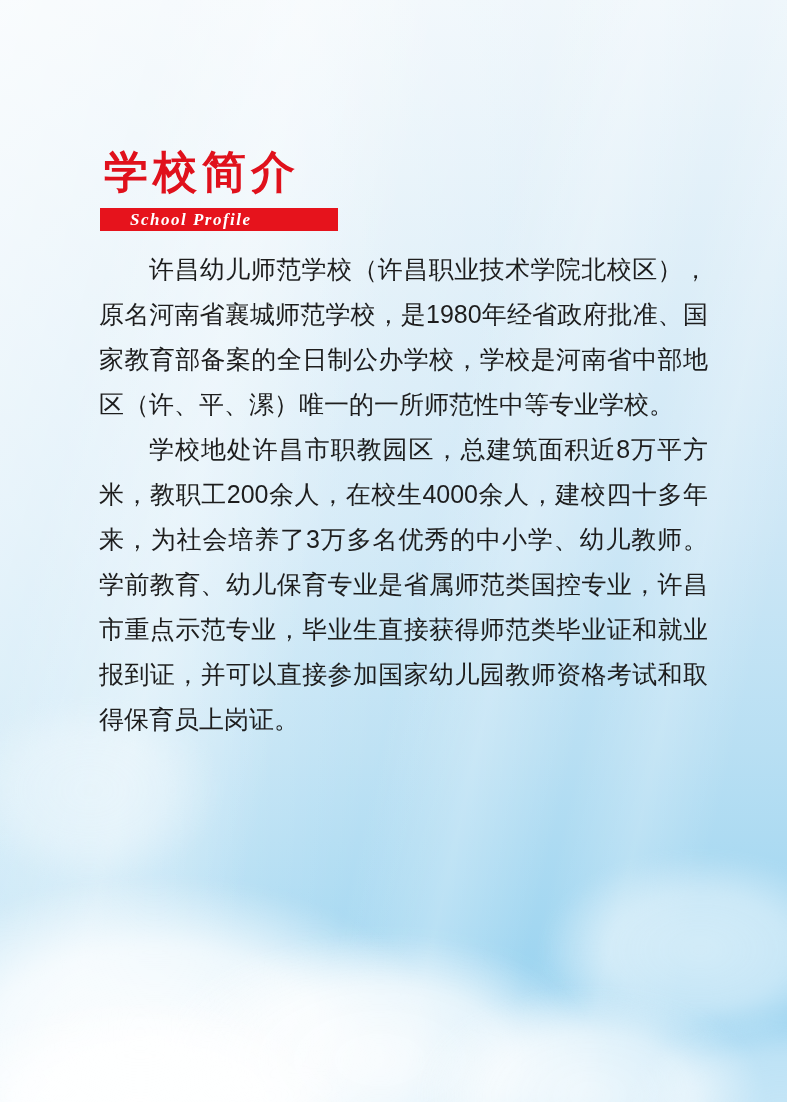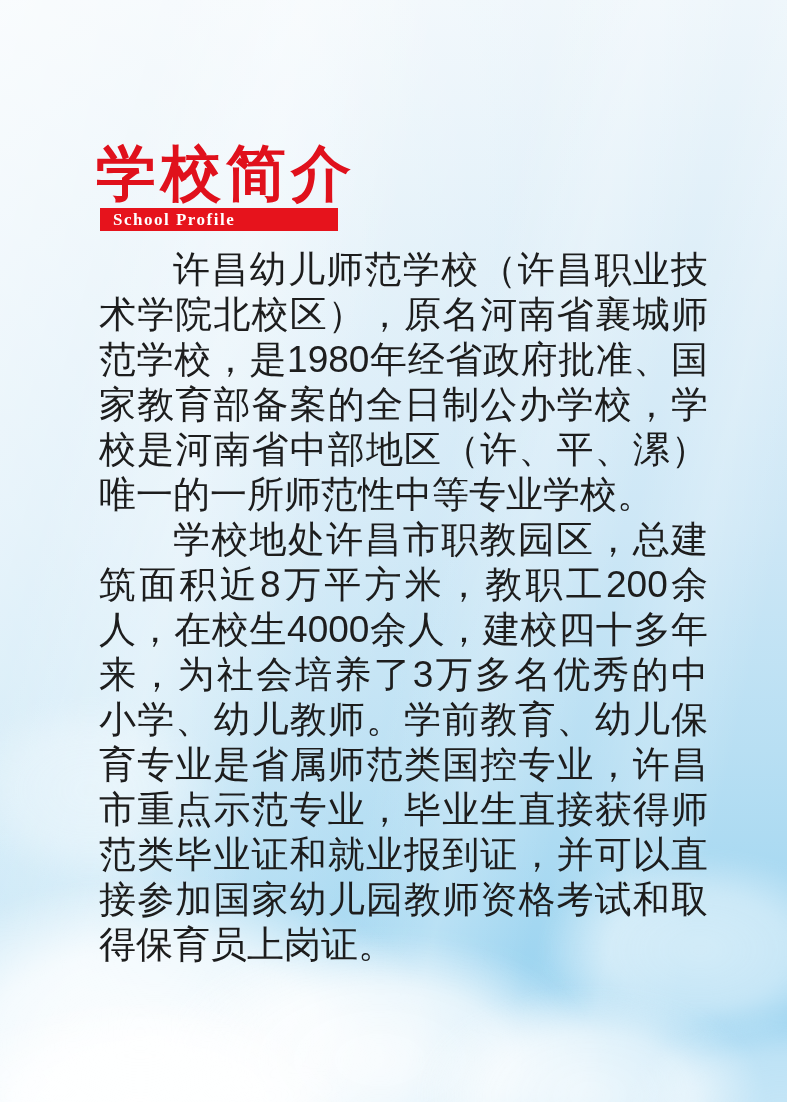--- a/index.html
+++ b/index.html
@@ -66,62 +66,63 @@
   .cloud-4 { left: 545px;  top: 855px;  width: 310px; height: 190px; opacity: 0.55; }
   .cloud-5 { left: -70px;  top: 1000px; width: 420px; height: 230px; }
   .cloud-6 { left: 630px;  top: 1015px; width: 300px; height: 190px; opacity: 0.5; }
   .cloud-7 { left: -40px;  top: 700px;  width: 260px; height: 180px; opacity: 0.35; }
 
   
   .page-title {
     position: absolute;
     left: 96px;
     top: 142px;
-    margin: 0;
-    font-family: Liberation Sans, sans-serif;
-    font-size: 60px;
+    margin: 8px;
+    font-family: Liberation Serif, serif;
+    font-size: 44px;
     line-height: 1.05;
     font-weight: 900;
     letter-spacing: 5px;
     color: #e0111c;
   }
 
   
   .subtitle-banner {
     position: absolute;
     left: 100px;
     top: 208px;
     width: 238px;
     height: 23px;
     background: #e6131c;
     box-sizing: border-box;
-    padding-left: 13px;
+    padding-left: 30px;
     display: flex;
     align-items: center;
+    font-style: italic;
   }
   .subtitle-banner .subtitle-label {
     font-family: "Liberation Serif", "DejaVu Serif", serif;
     font-weight: bold;
     font-size: 17px;
     line-height: 23px;
     letter-spacing: 1.5px;
     color: #ffffff;
     white-space: nowrap;
   }
 
   
   .profile-text {
     position: absolute;
     left: 99px;
     top: 247px;
     width: 609px;
   }
   .profile-text p {
     margin: 0;
-    font-size: 37px;
+    font-size: 25px;
     line-height: 45px;
     color: #1d1d1d;
     text-align: justify;
     text-justify: inter-ideograph;
     text-indent: 2em;
     word-break: break-all;
   }
   .profile-text p + p {
   }
 </style>

